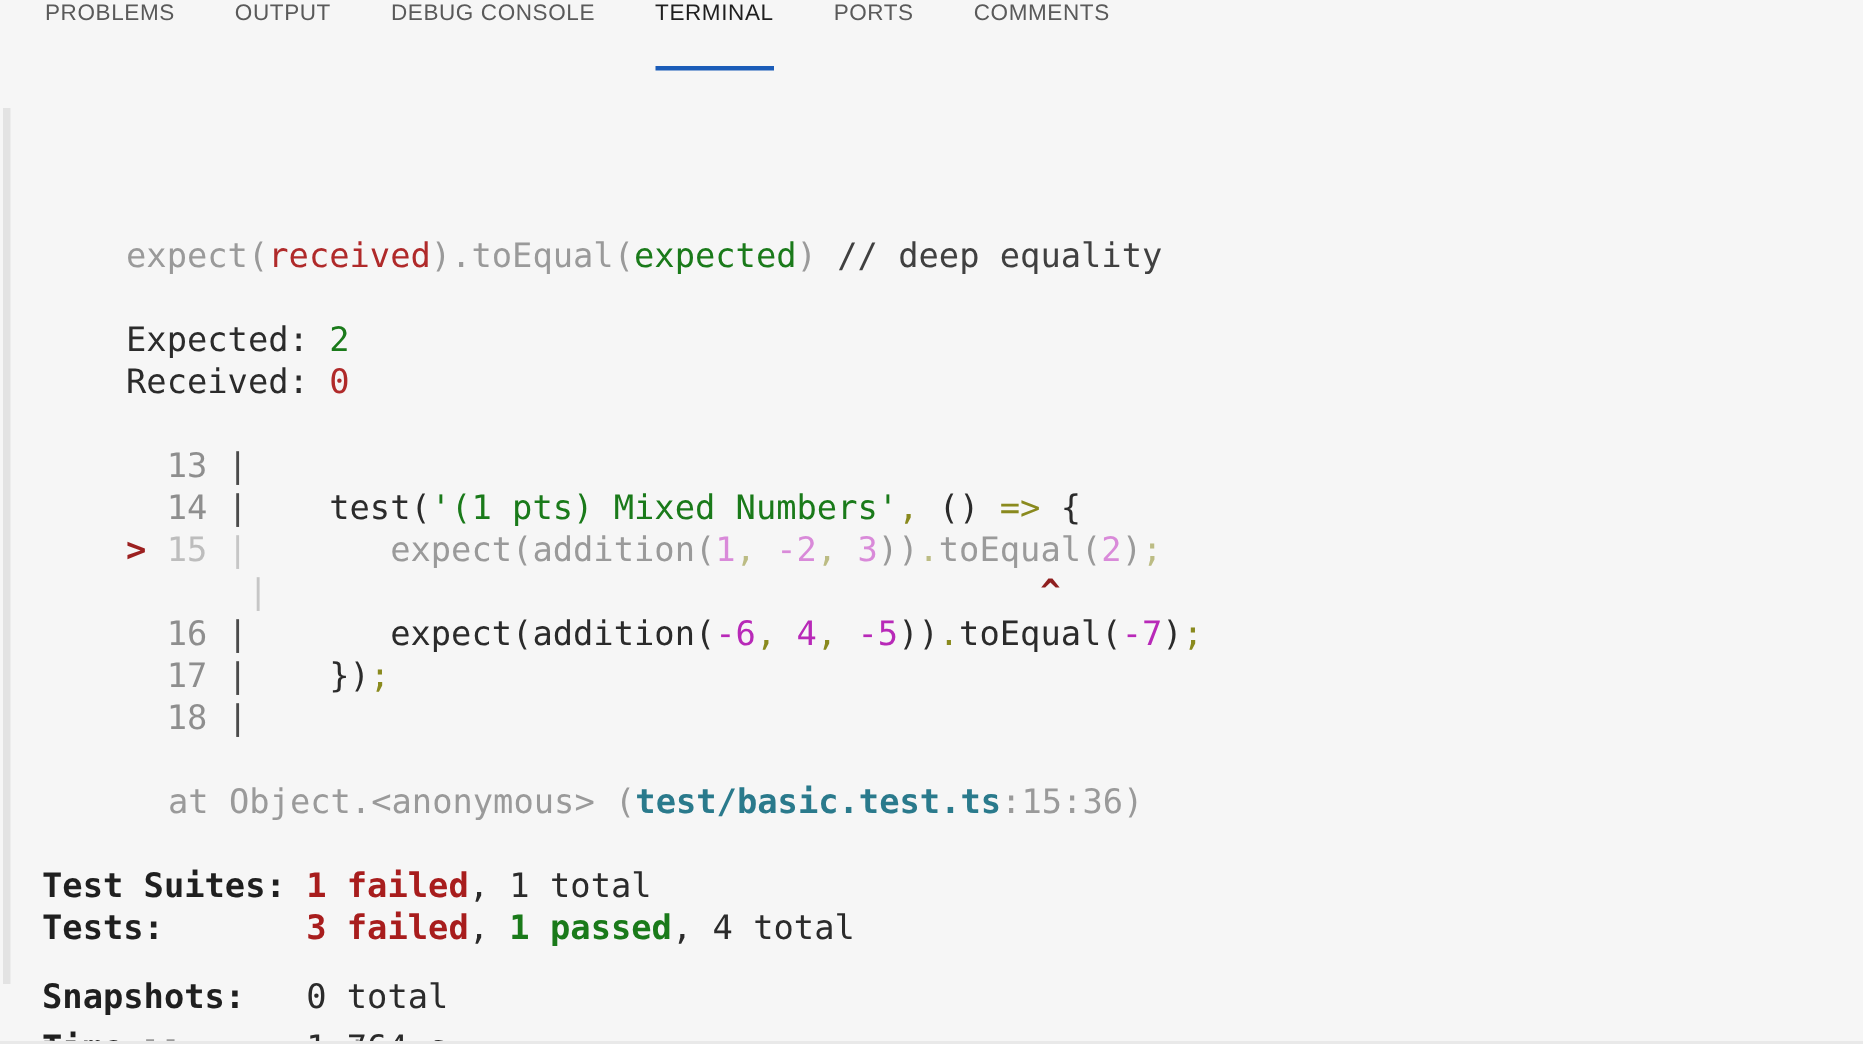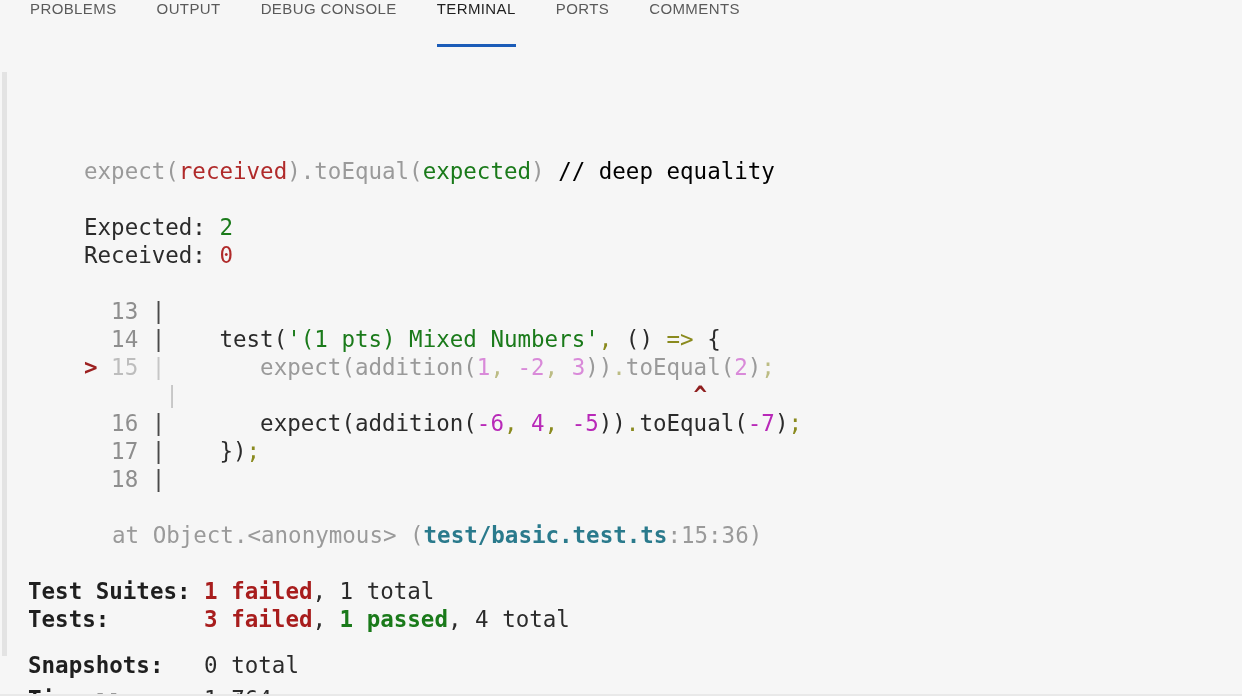--- a/index.html
+++ b/index.html
@@ -152,21 +152,21 @@
   }
   .ln {
     position: absolute;
     left: 22px;
     height: 28px;
     white-space: pre;
   }
 
   
   .c-dim      { color: #9a9a9a; }
-  .c-dim2     { color: #000000; }
+  .c-dim2     { color: #404040; }
   .c-red      { color: #b02a2a; }
   .c-red-b    { color: #a81d1d; font-weight: bold; margin-top: 28px; }
   .c-green    { color: #1a7a1a; }
   .c-green-b  { color: #1a7a1a; font-weight: bold; }
   .c-dark     { color: #2b2b2b; }
   .c-darkb    { color: #1f1f1f; font-weight: bold; }
   .c-magenta  { color: #b829b8; }
   .c-magenta-dim { color: #d98ad9; }
   .c-olive    { color: #8a8a1e; }
   .c-olive-dim{ color: #bcbc84; }

